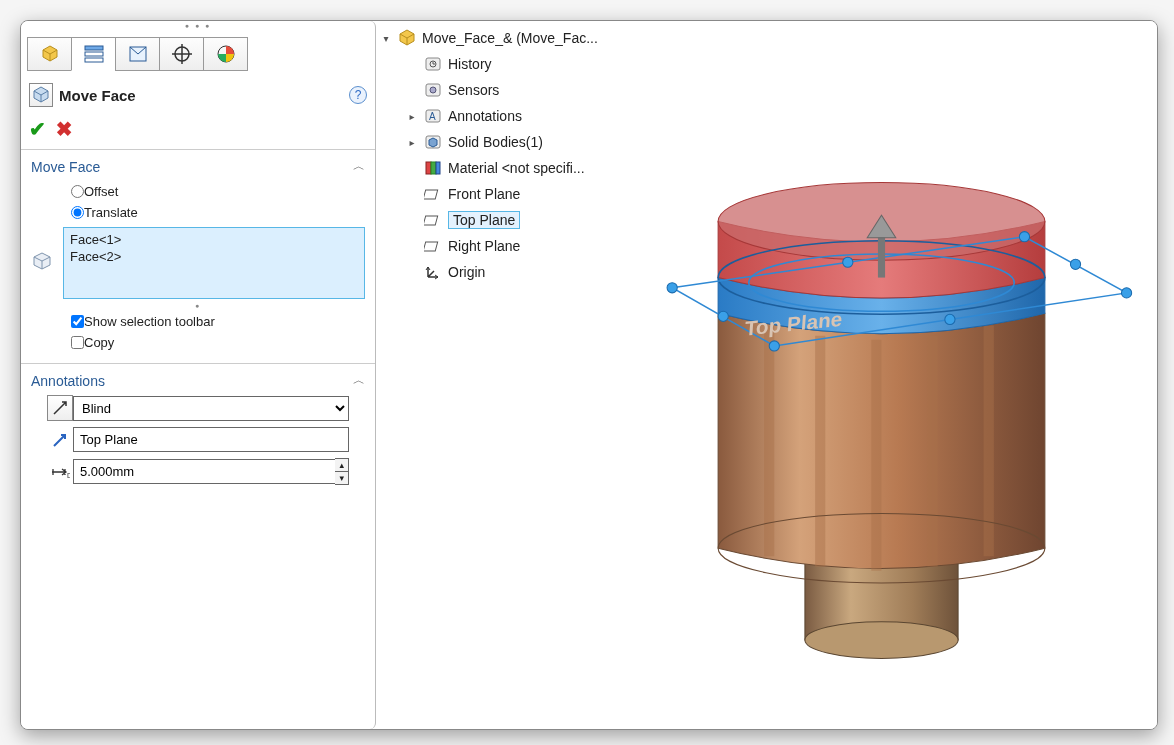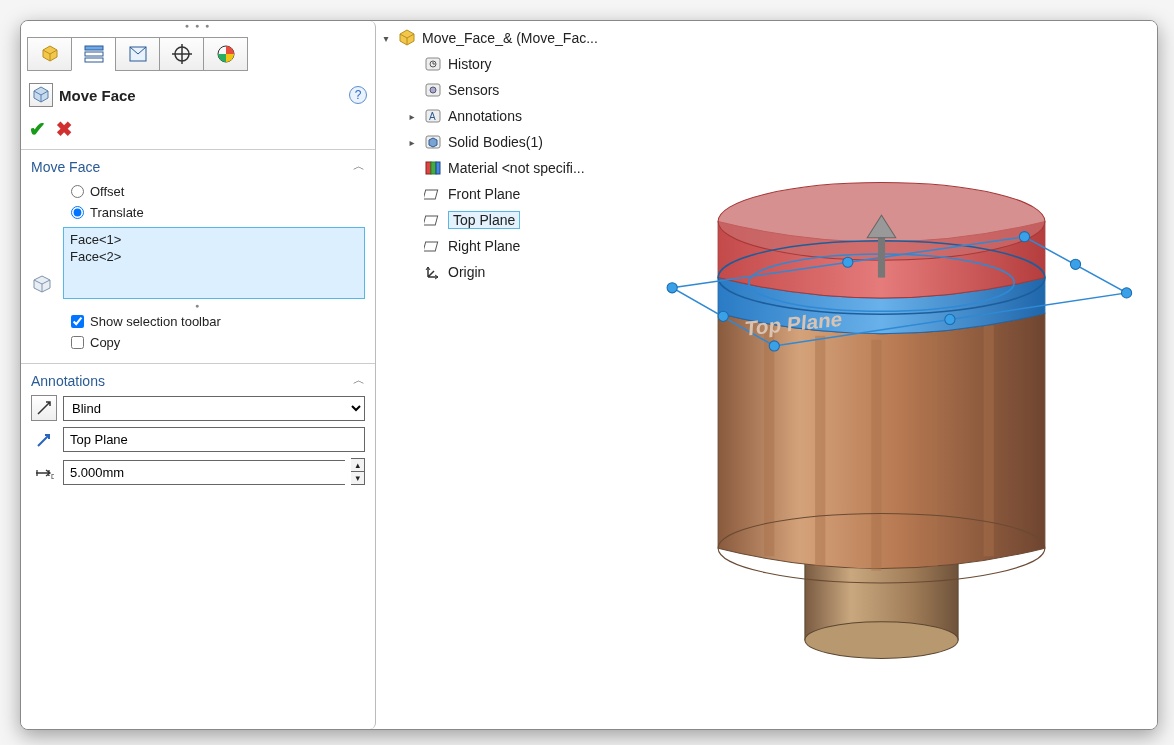--- a/index.html
+++ b/index.html
@@ -94,39 +94,38 @@
     font-size:14px; color:#2a5b95;
     margin-bottom:6px;
     cursor:pointer;
   }
   .section-head .chev {
     margin-left:auto; font-size:12px; color:#555;
   }
   .radio-row, .check-row {
     display:flex; align-items:center;
     padding: 3px 0 3px 40px;
-    gap:6px;
   }
   .radio-row input, .check-row input { margin:0; }
   .faces-row {
-    display:flex; align-items:flex-end; gap:6px;
+    display:flex; align-items:center; gap:6px;
     margin-top:4px;
   }
   .faces-box {
     flex:1;
     border:1px solid #57b7e6;
     background:#dbeffe;
     padding:4px 6px;
     min-height:72px;
     font-size:13px;
   }
   .faces-box div { margin-bottom:2px; }
   .param-row {
-    display:flex; align-items:flex-end;
-    gap:6px; margin:6px 0;
+    display:flex; align-items:center;
+    margin:6px 16px;
   }
   .param-row .lbl-icon {
     width:26px; height:24px; display:flex;
     align-items:center; justify-content:center;
     color:#2a5b95;
     flex: 0 0 26px;
   }
   .param-input {
     flex:1;
     border:1px solid #666;

